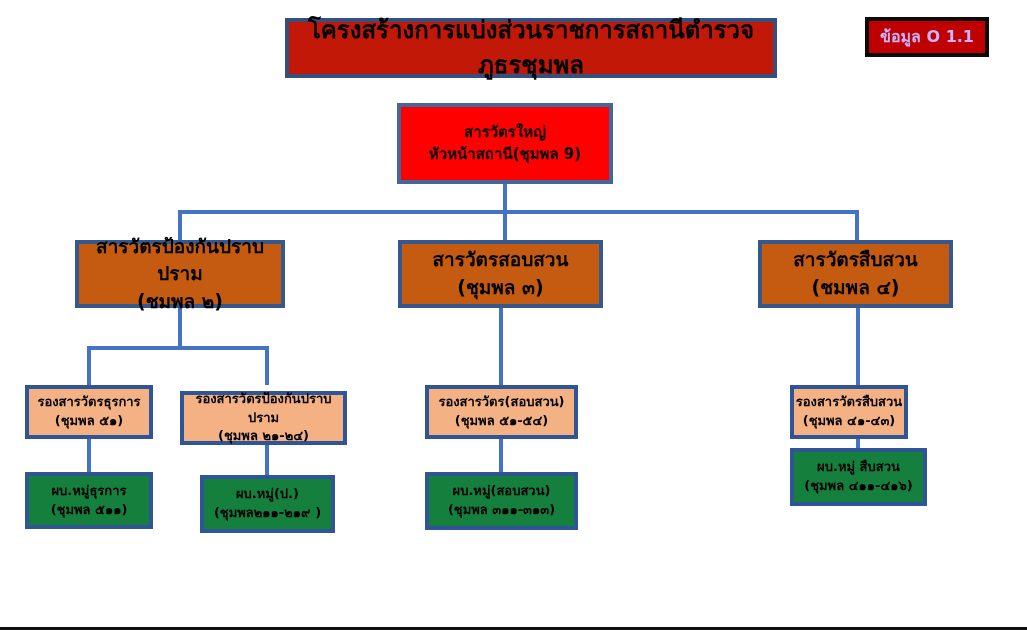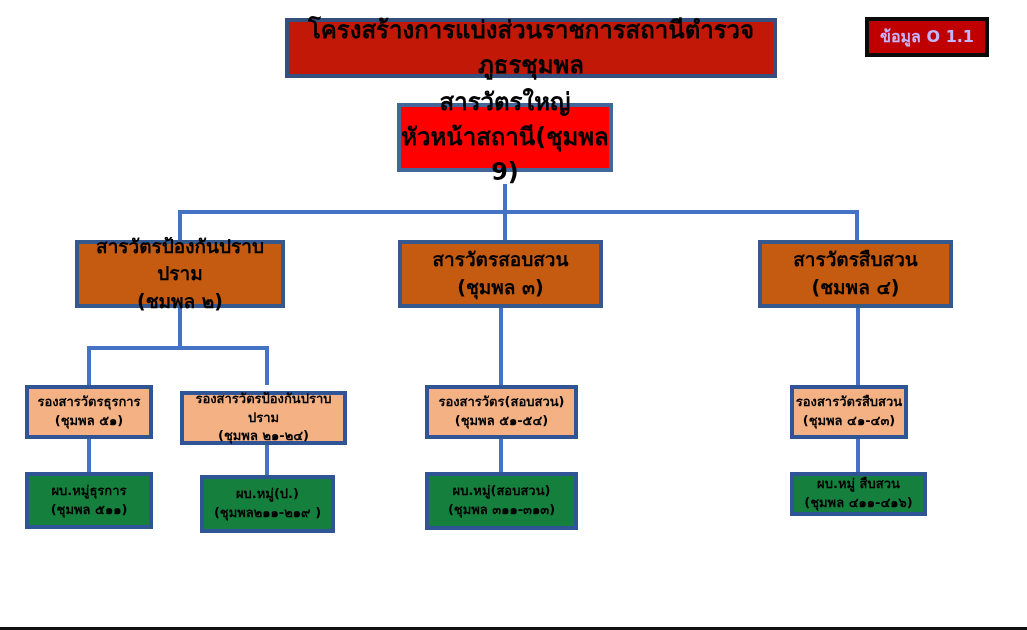--- a/index.html
+++ b/index.html
@@ -32,24 +32,24 @@
   }
   .badge {
     left: 831px; top: 17px; width: 124px; height: 40px;
     background: #c00000;
     border: 4px solid #0a0a0a;
     color: #c4b5fd;
     font-size: 16px;
     margin-left: 34px;
   }
   .root-box {
-    left: 397px; top: 103px; width: 216px; height: 69px;
+    left: 397px; top: 103px; width: 216px; height: 81px;
     background: #ff0000;
     border: 4px solid #44679b;
-    font-size: 24px;
+    font-size: 15px;
   }
   .mid-box {
     background: #c55a11;
     border: 4px solid #35598e;
     font-size: 19px;
   }
   .mid-1 { left: 75px;  top: 240px; width: 210px; height: 68px; }
   .mid-2 { left: 398px; top: 240px; width: 205px; height: 68px; }
   .mid-3 { left: 758px; top: 240px; width: 195px; height: 68px; }
   .sub-box {
@@ -62,21 +62,21 @@
   .sub-3 { left: 425px; top: 385px; width: 153px; height: 54px; }
   .sub-4 { left: 790px; top: 385px; width: 118px; height: 54px; }
   .leaf-box {
     background: #15803d;
     border: 4px solid #2f5597;
     font-size: 13px;
   }
   .leaf-1 { left: 25px;  top: 472px; width: 128px; height: 57px; }
   .leaf-2 { left: 200px; top: 475px; width: 135px; height: 58px; }
   .leaf-3 { left: 425px; top: 472px; width: 153px; height: 58px; }
-  .leaf-4 { left: 790px; top: 472px; width: 137px; height: 44px; }
+  .leaf-4 { left: 790px; top: 448px; width: 137px; height: 58px; }
   .line {
     position: absolute;
     background: #4472c4;
   }
   
   .v-root   { left: 503px; top: 184px; width: 4px;  height: 30px; }
   .h-bus1   { left: 178px; top: 210px; width: 681px; height: 4px; }
   .v-bus1-a { left: 178px; top: 210px; width: 4px;  height: 30px; }
   .v-bus1-b { left: 503px; top: 214px; width: 4px;  height: 26px; }
   .v-bus1-c { left: 855px; top: 210px; width: 4px;  height: 30px; }

